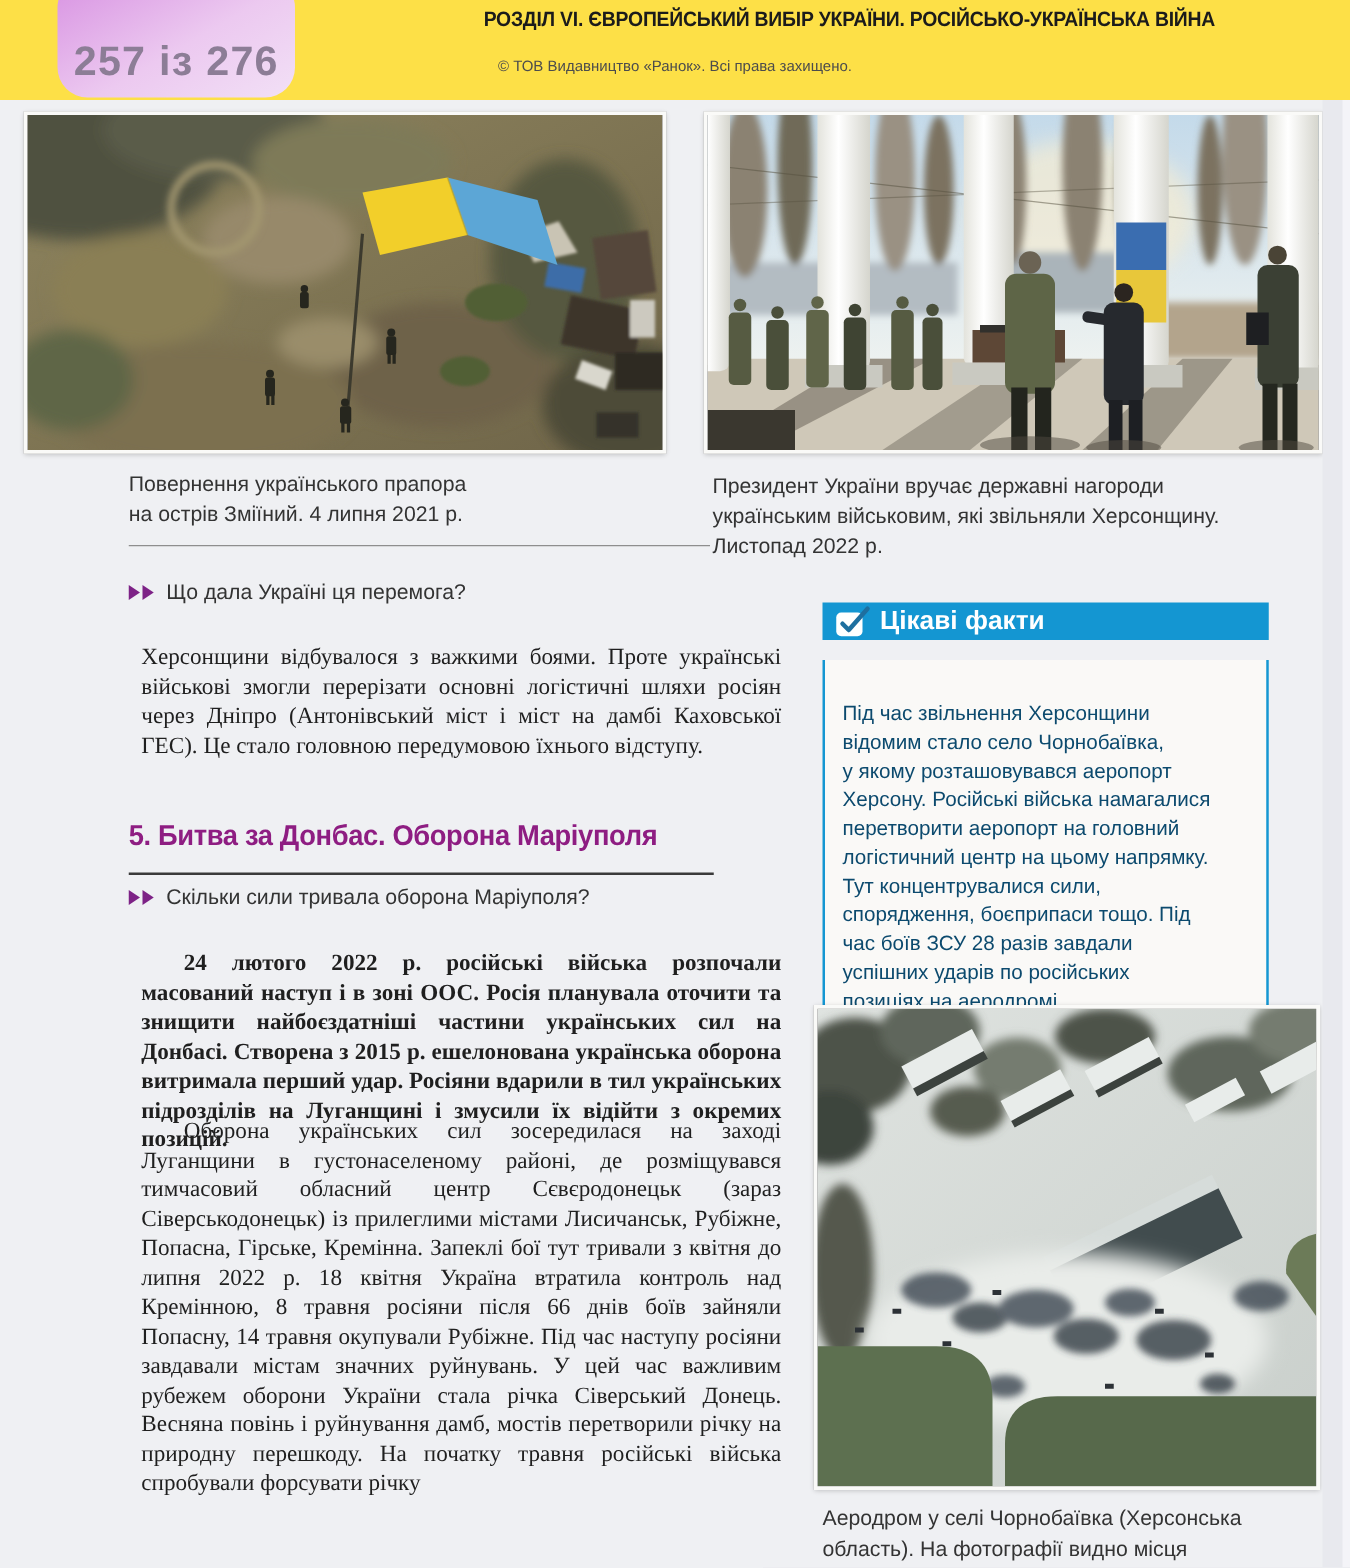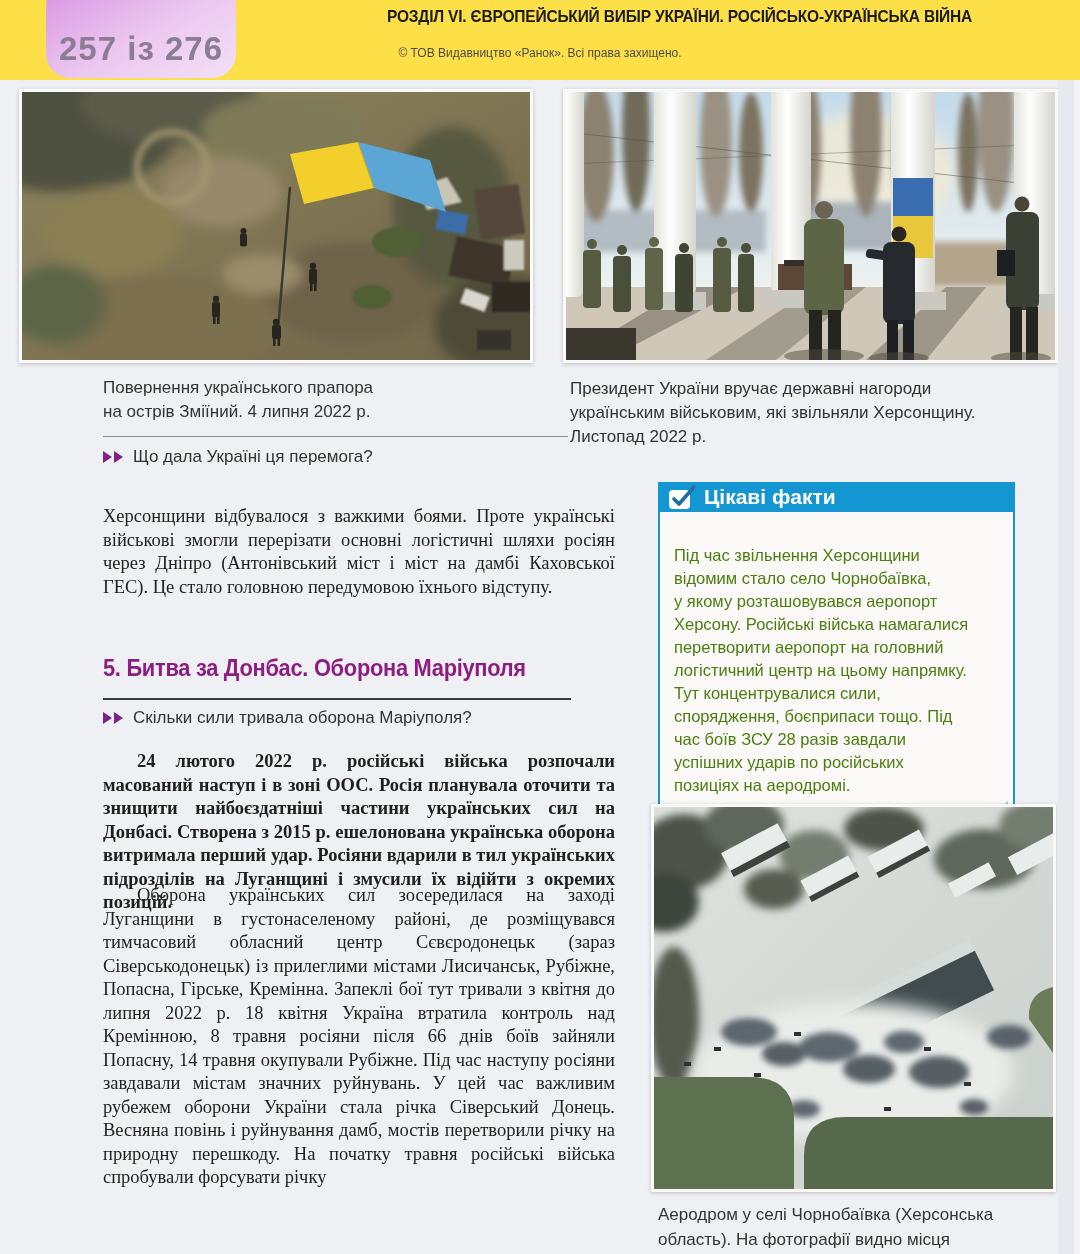--- a/index.html
+++ b/index.html
@@ -25,44 +25,44 @@
   #airfield-photo{left:651px;top:804px;width:399px;height:382px;}
   
   .caption{position:absolute;font-size:17px;line-height:24px;color:#333;white-space:pre-line;}
   #snake-caption{left:103px;top:376px;width:440px;}
   #award-caption{left:570px;top:377px;width:480px;}
   #airfield-caption{left:658px;top:1202px;width:392px;line-height:25px;}
   .cap-rule{position:absolute;height:1px;background:#8e8e8e;}
   #rule1{left:103px;top:436px;width:465px;}
   .question{position:absolute;display:flex;align-items:center;gap:10px;
         font-size:17px;color:#333;}
-  #q1{left:103px;top:447px;text-align:right;}
+  #q1{left:103px;top:464px;text-align:right;}
   #q2{left:103px;top:708px;}
   .qicon{display:inline-flex;gap:2px;}
   .qicon i{display:block;width:0;height:0;border-top:6px solid transparent;
         border-bottom:6px solid transparent;border-left:9px solid #7d2286;}
   
-  .body-para{position:absolute;left:103px;width:512px;margin:0;
+  .body-para{position:absolute;left:103px;width:512px;margin:10px;
         font-family:"Liberation Serif",serif;font-size:18.5px;line-height:23.5px;
         color:#1f1f1f;text-align:justify;}
   #p1{top:505px;}
   #p2{top:750px;text-indent:34px;font-weight:bold;}
   #p3{top:884px;text-indent:34px;}
   .section-heading{position:absolute;left:103px;top:655px;width:520px;margin:0;
         font-size:23px;font-weight:700;color:#8e1d82;letter-spacing:-0.3px;
         transform:scaleX(.95);transform-origin:left;}
   #rule2{position:absolute;left:103px;top:698px;width:468px;height:2px;background:#3a3a3a;}
   
   .facts-box{position:absolute;left:658px;top:482px;width:357px;box-sizing:border-box;}
   .facts-header{height:30px;background:#1496d2;display:flex;align-items:center;
         gap:10px;padding-left:10px;color:#fff;font-size:21px;font-weight:700;}
   .checkbox-icon{width:26px;height:24px;position:relative;flex:0 0 auto;}
   .facts-body{position:relative;border:2px solid #1496d2;border-top:none;background:#faf9f7;
-        padding:9px 12px 12px 14px;font-size:16.5px;line-height:23px;color:#4d7c0f;
-        white-space:pre-line;min-height:230px;box-sizing:border-box;}
+        padding:9px 12px 12px 14px;font-size:16.5px;line-height:23px;color:#0c4a6e;
+        white-space:pre-line;min-height:230px;box-sizing:border-box;margin-top:16px;}
   .fold-corner{position:absolute;right:5px;bottom:5px;width:0;height:0;
         border-left:26px solid transparent;border-bottom:26px solid #8fc2de;}
   
   .right-gutter{position:absolute;left:1058px;top:80px;width:22px;height:1174px;background:#e8e9ee;}
   .right-edge{position:absolute;left:1074px;top:80px;width:6px;height:1174px;background:#f4f4f8;}
 </style>
 </head>
 <body>
 
 <div class="page">
@@ -257,21 +257,21 @@
         <rect x="460" y="215" width="12" height="53" fill="#24271f"></rect>
       </g>
       <ellipse cx="258" cy="264" rx="40" ry="7" fill="#4f4a40" opacity=".5"></ellipse>
       <ellipse cx="333" cy="266" rx="30" ry="6" fill="#4f4a40" opacity=".5"></ellipse>
       <ellipse cx="455" cy="266" rx="30" ry="6" fill="#4f4a40" opacity=".5"></ellipse>
       <rect x="0" y="236" width="70" height="32" fill="#3a372f"></rect>
     </svg>
   </div>
 
   <div class="caption" id="snake-caption">Повернення українського прапора
-на острів Зміїний. 4 липня 2022 р.</div>
+на острів Зміїний. 4 липня 2021 р.</div>
   <div class="cap-rule" id="rule1"></div>
   <div class="question" id="q1">
     <span class="qicon">
         <i></i>
         <i></i>
       </span>
     <span>Що дала Україні ця перемога?</span>
   </div>
   <div class="caption" id="award-caption">Президент України вручає державні нагороди
 українським військовим, які звільняли Херсонщину.

